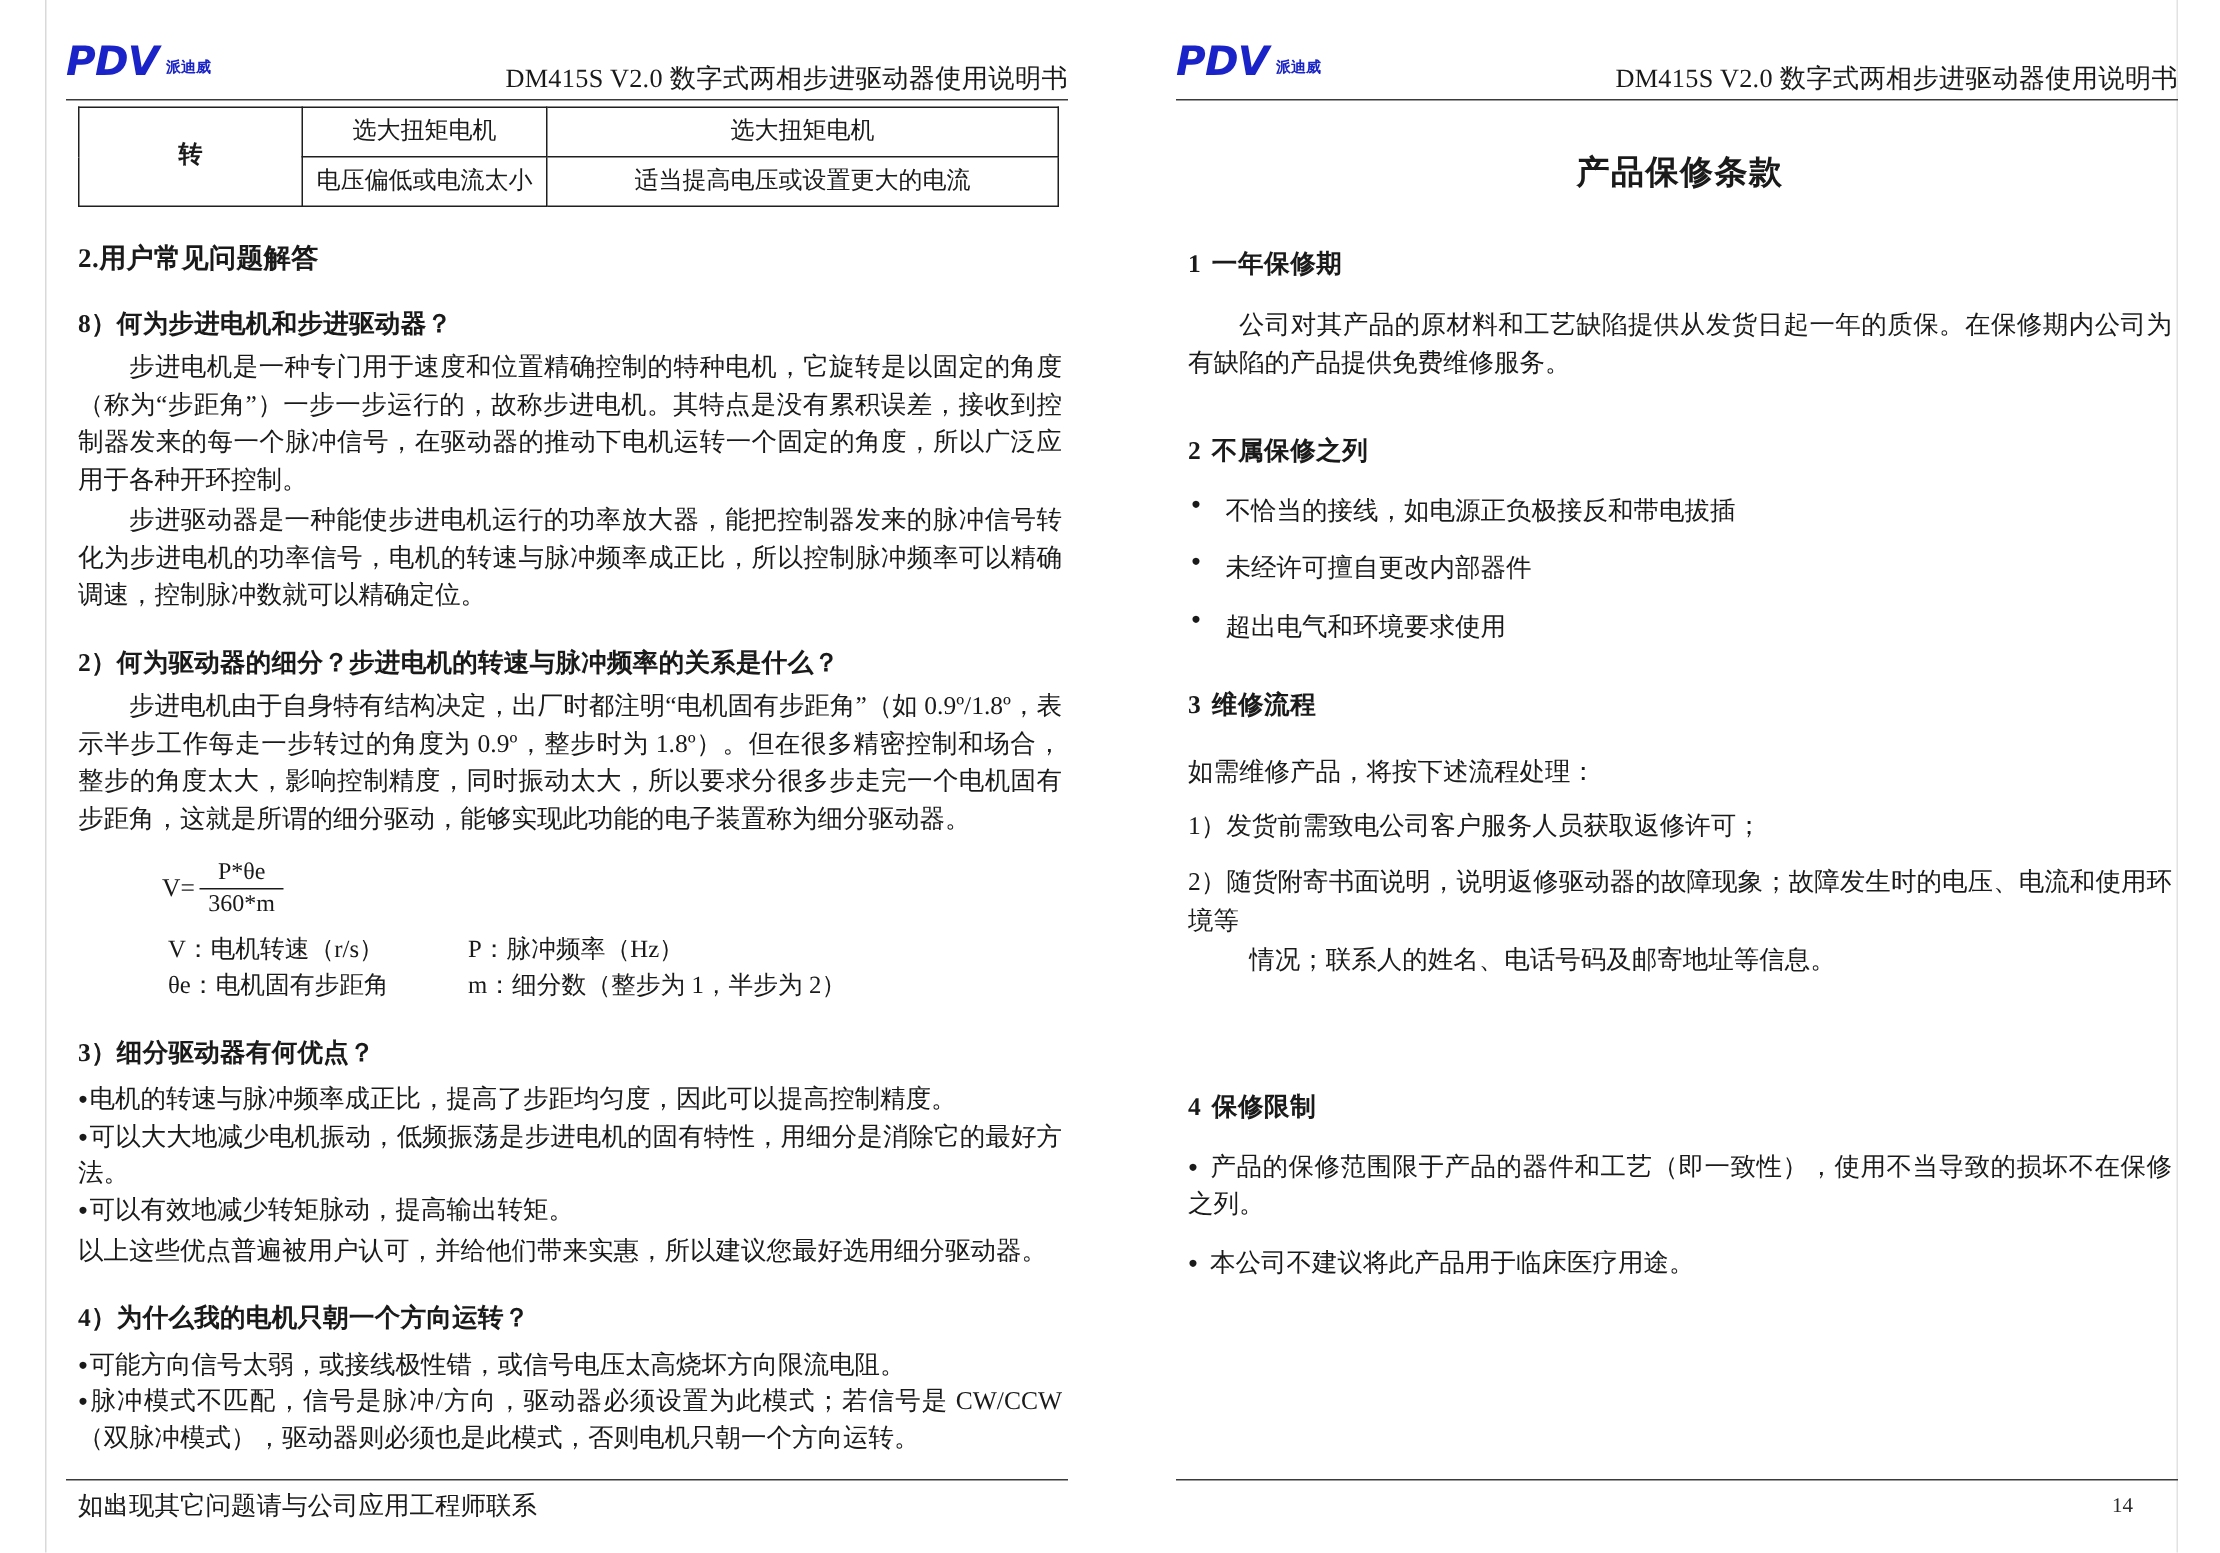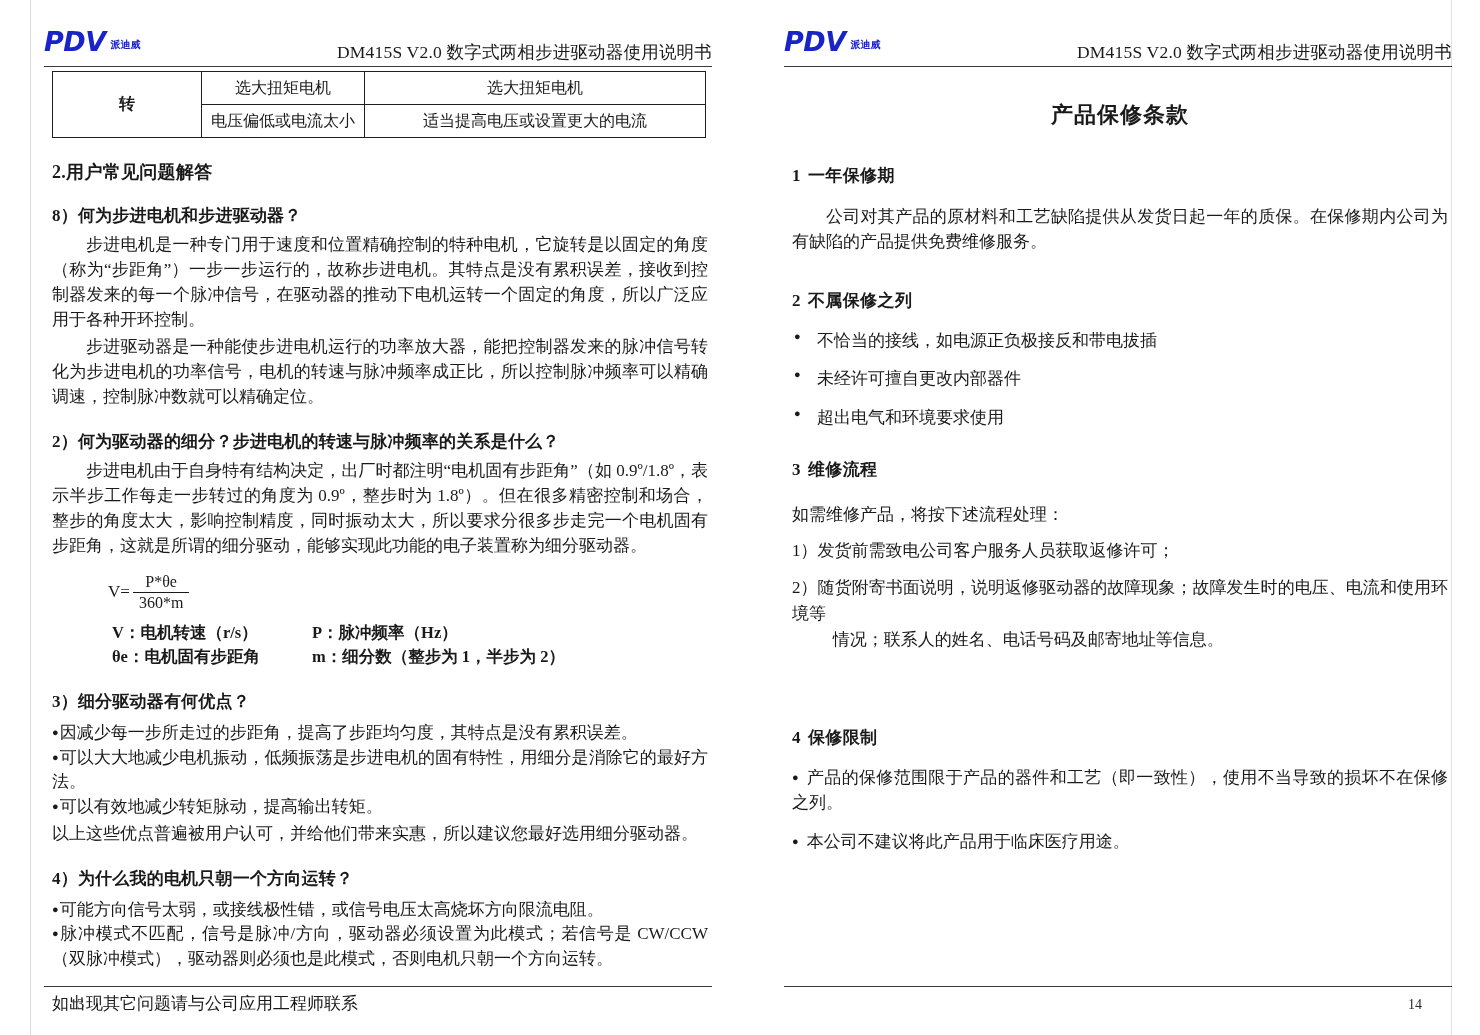--- a/index.html
+++ b/index.html
@@ -183,21 +183,21 @@
     font-size: 16px;
     padding: 1px 6px 0;
     border-top: 1.3px solid #1a1a1a;
   }
   .legend {
     margin-top: 9px;
     padding-left: 60px;
     font-size: 16.5px;
     line-height: 1.5;
   }
-  .legend-row { display: flex; font-weight: bold; }
+  .legend-row { display: flex; }
   .legend-col-1 { width: 200px; }
   .legend-col-2 { width: 300px; }
   
   h1.doc-title {
     text-align: center;
     font-size: 22px;
     font-weight: 700;
     margin: 30px 0 0 0;
     letter-spacing: 1px;
   }
@@ -326,21 +326,21 @@
           <span class="legend-col-2">P：脉冲频率（Hz）</span>
         </div>
         <div class="legend-row">
           <span class="legend-col-1">θe：电机固有步距角</span>
           <span class="legend-col-2">m：细分数（整步为 1，半步为 2）</span>
         </div>
       </div>
 
       <h3 class="q">3）细分驱动器有何优点？</h3>
       <ul class="dots">
-        <li>因减少每一步所走过的步距角，提高了步距均匀度，其特点是没有累积误差。</li>
+        <li>电机的转速与脉冲频率成正比，提高了步距均匀度，因此可以提高控制精度。</li>
         <li>可以大大地减少电机振动，低频振荡是步进电机的固有特性，用细分是消除它的最好方法。</li>
         <li>可以有效地减少转矩脉动，提高输出转矩。</li>
       </ul>
       <p class="body tight">以上这些优点普遍被用户认可，并给他们带来实惠，所以建议您最好选用细分驱动器。</p>
 
       <h3 class="q">4）为什么我的电机只朝一个方向运转？</h3>
       <ul class="dots">
         <li>可能方向信号太弱，或接线极性错，或信号电压太高烧坏方向限流电阻。</li>
         <li>脉冲模式不匹配，信号是脉冲/方向，驱动器必须设置为此模式；若信号是 CW/CCW（双脉冲模式），驱动器则必须也是此模式，否则电机只朝一个方向运转。</li>
       </ul>

